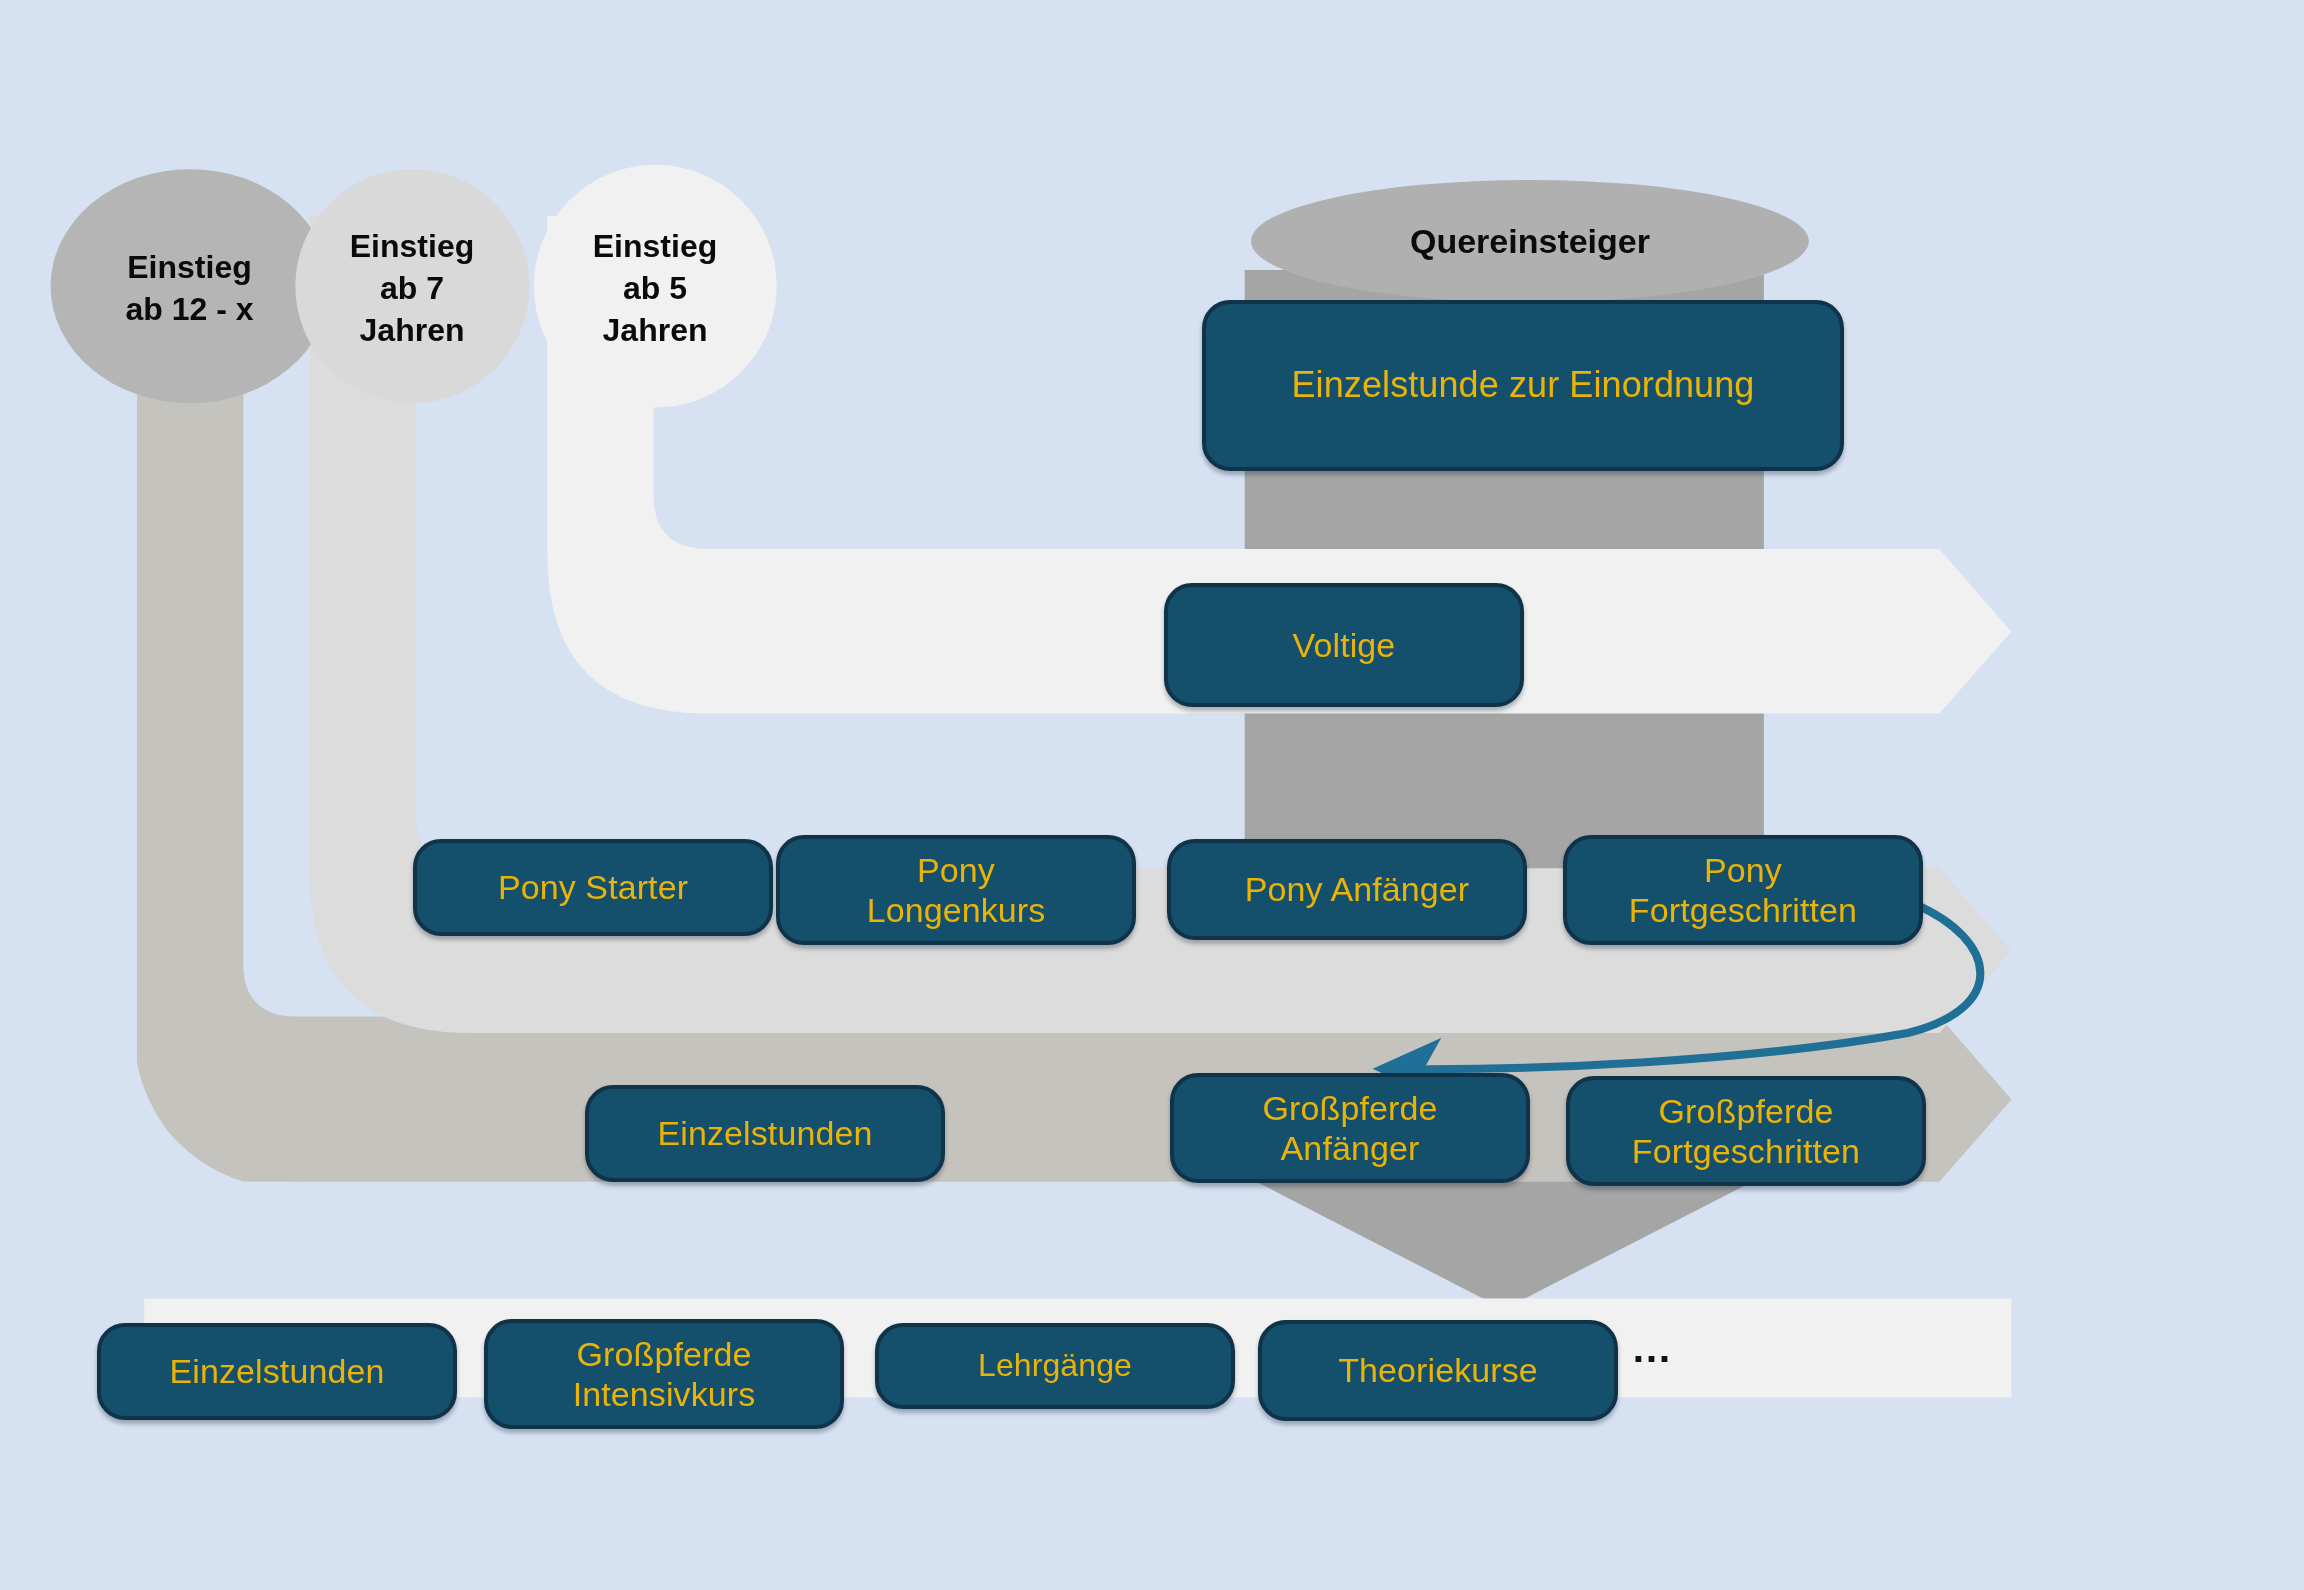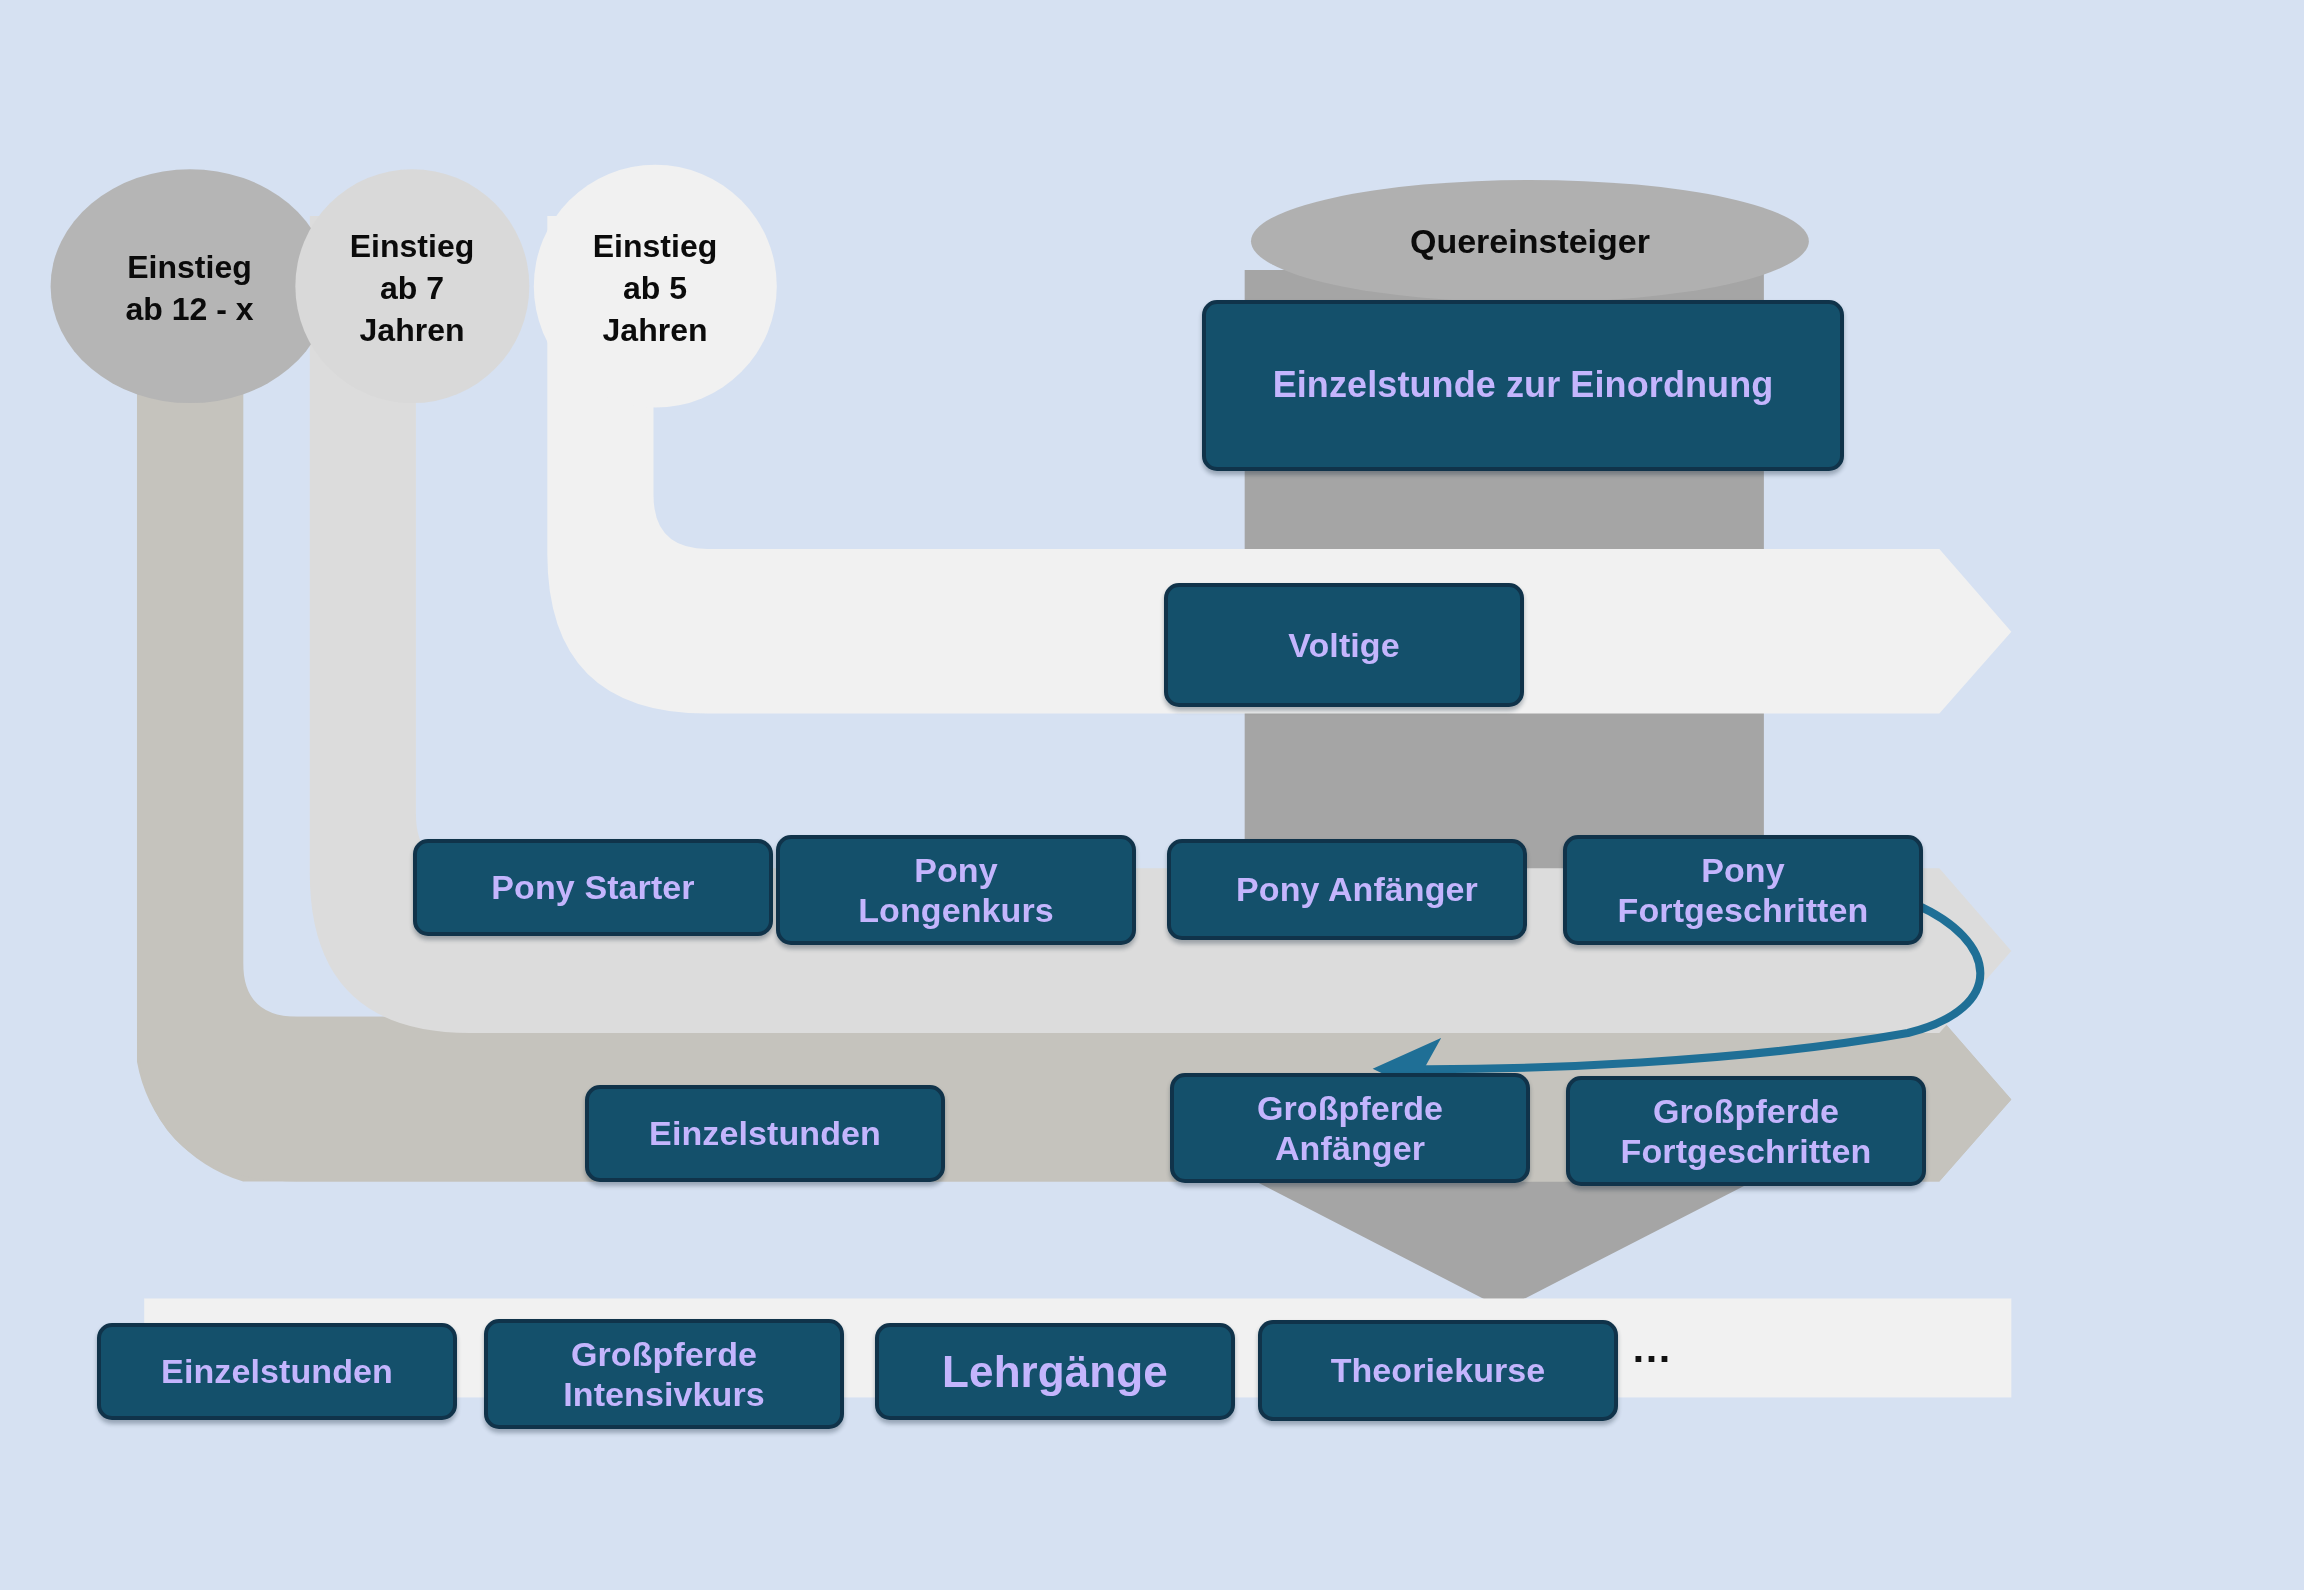--- a/index.html
+++ b/index.html
@@ -19,23 +19,23 @@
     position: absolute;
     left: 0; top: 0;
     width: 2304px;
     height: 1590px;
   }
   .node {
     position: absolute;
     box-sizing: border-box;
     background: #14506b;
     border: 4.5px solid #10334a;
-    border-radius: 15px;
-    color: #c4b5fd;
-    font-weight: bold;
+    border-radius: 28px;
+    color: #eab308;
+    font-weight: normal;
     display: flex;
     align-items: center;
     justify-content: center;
     text-align: center;
     line-height: 1.18;
     letter-spacing: 0.1px;
     box-shadow: 0 3.6px 4.5px rgba(10,30,45,0.30);
     z-index: 6;
   }
   .entry-label {
@@ -204,20 +204,20 @@
 
   <div class="node" style="left:97px; top:1323px; width:360px; height:97px; font-size:34px;">Einzelstunden</div>
 
   <div class="node" style="left:484px; top:1319px; width:360px; height:110px; font-size:34px;">
     <div>
       <div>Großpferde</div>
       <div>Intensivkurs</div>
     </div>
   </div>
 
-  <div class="node" style="left:875px; top:1323px; width:360px; height:97px; font-size:44px;">Lehrgänge</div>
+  <div class="node" style="left:875px; top:1323px; width:360px; height:86px; font-size:32px;">Lehrgänge</div>
 
   <div class="node" style="left:1258px; top:1320px; width:360px; height:101px; font-size:34px;">Theoriekurse</div>
 
   <div class="ellipsis" style="left:1631px; top:1325px; font-size:41px;">…</div>
 
 </div>
 
 
 </body></html>

